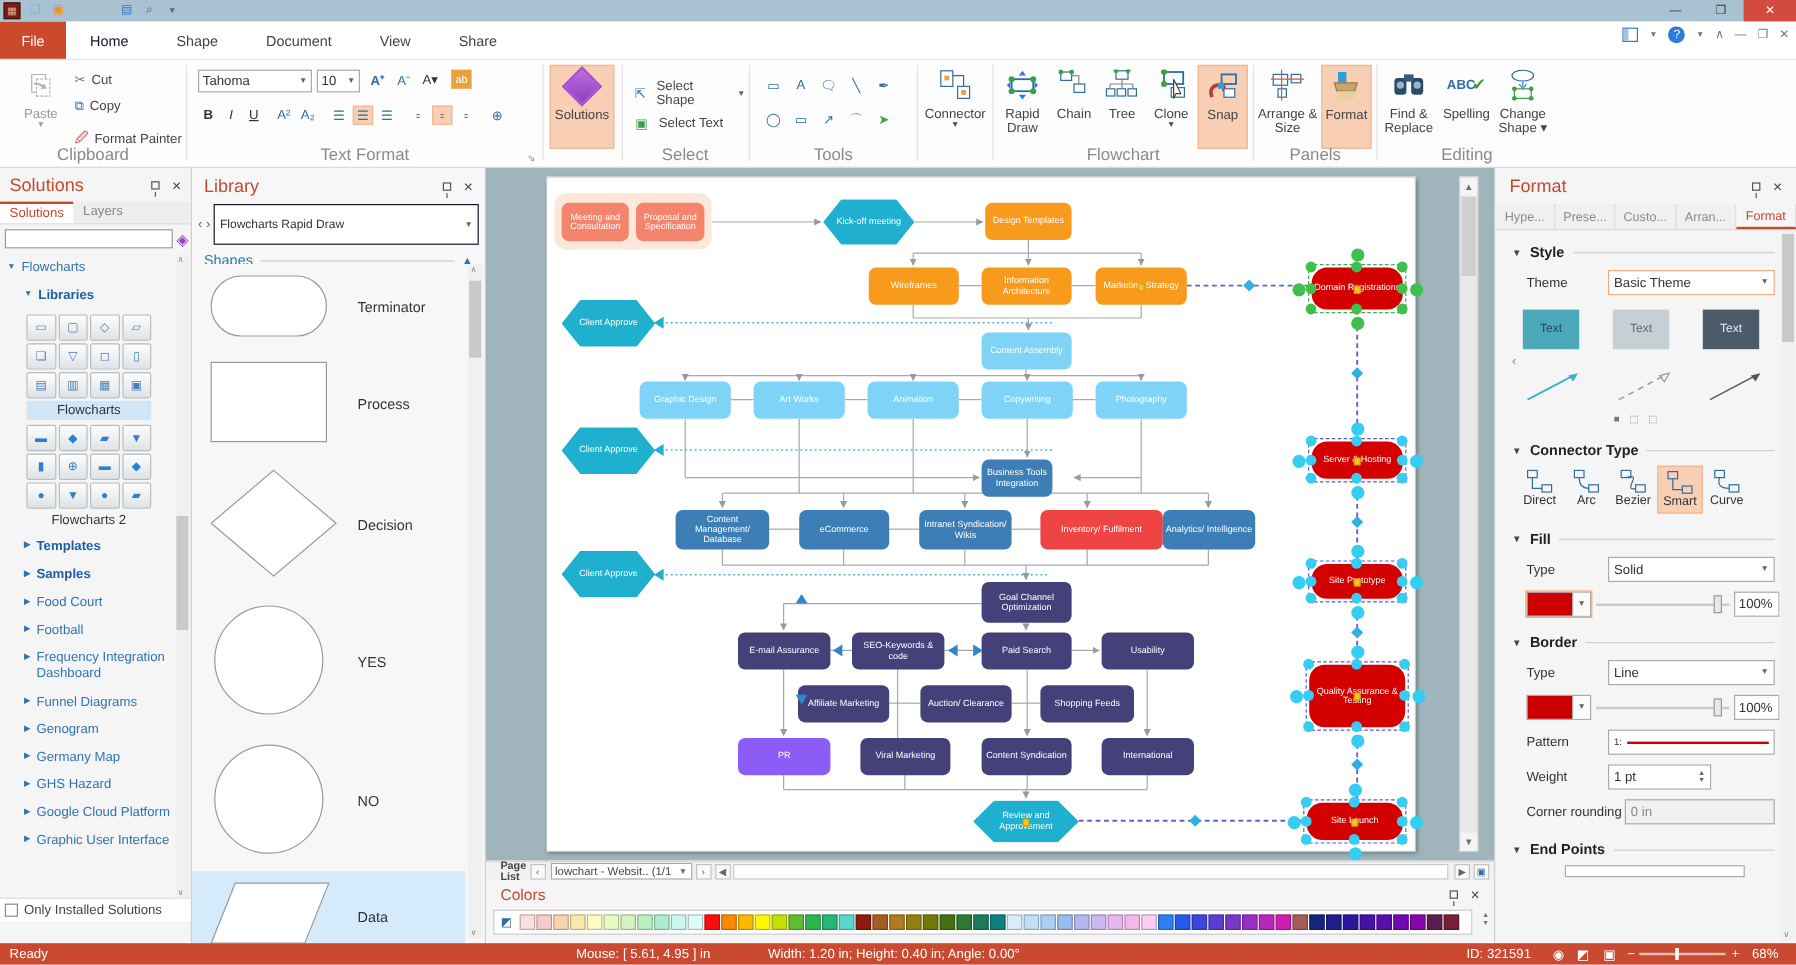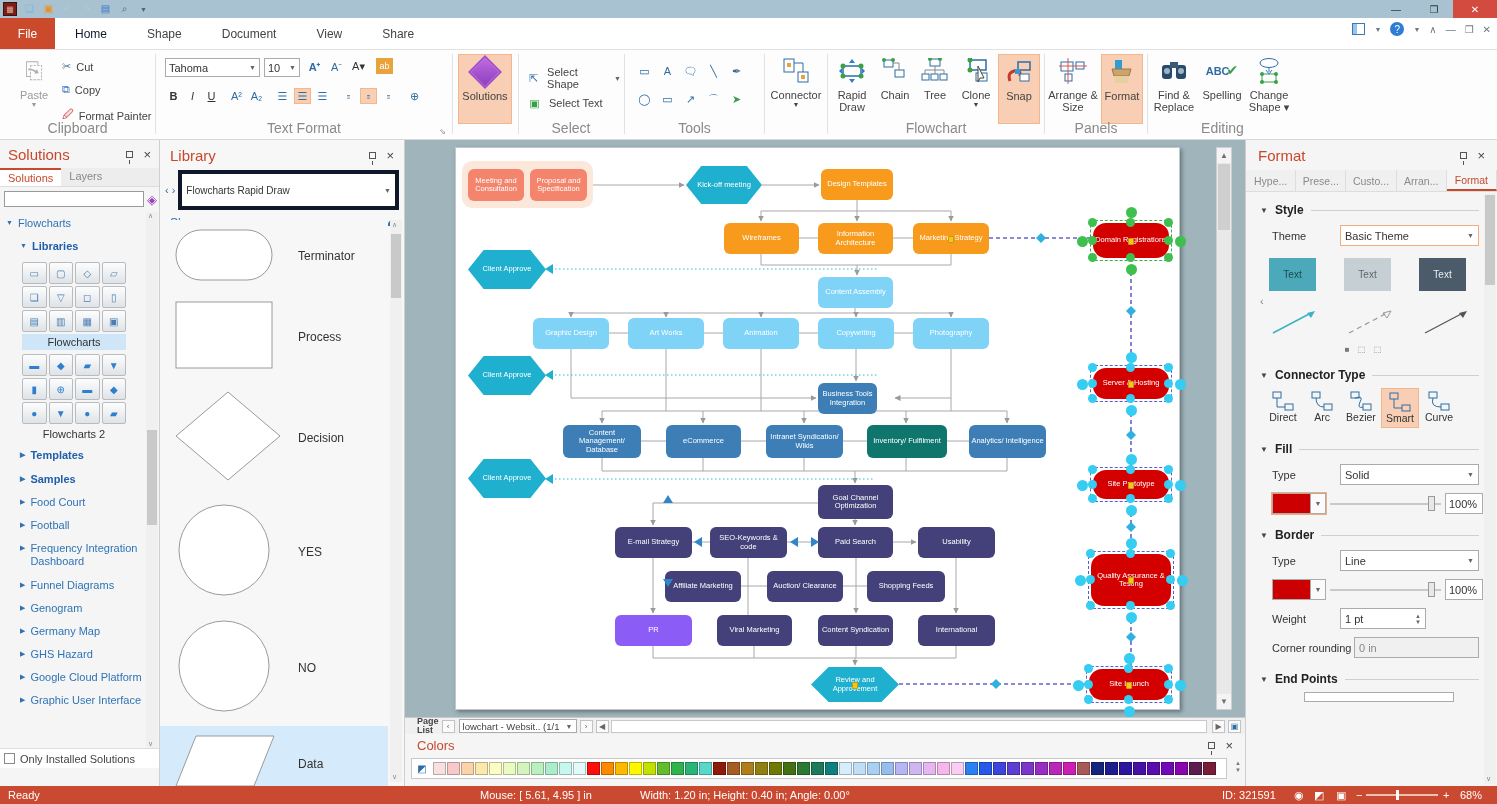--- a/index.html
+++ b/index.html
@@ -67,21 +67,21 @@
 #sp-scroll{position:absolute;right:1px;top:72px;bottom:38px;width:12px;background:#f0f0f0}
 #sp-thumb{position:absolute;left:1px;width:10px;background:#c9c9c9}
 #sp-footer{position:absolute;left:0;bottom:18px;width:159px;height:20px;background:#fff;border-top:1px solid #ddd;display:flex;align-items:center;gap:5px;padding:0 4px;font-size:11px;color:#444}
 .cbx{width:11px;height:11px;border:1px solid #8a8a8a;background:#fff}
 
 
 #library-panel{position:absolute;left:160px;top:140px;width:245px;height:646px;background:#f7f7f7;border-right:1px solid #cfcfcf}
 #lib-head{height:30px;display:flex;align-items:center;justify-content:space-between;padding:0 10px}
 #lib-nav{display:flex;align-items:center;gap:3px;padding:0 5px}
 #lib-nav .nav{color:#2e6da4;font-size:11px}
-#lib-combo{flex:1;height:17px;border:4px solid #0f172a;background:#fff;font-size:10px;display:flex;align-items:center;justify-content:space-between;padding:16px 4px;color:#333}
+#lib-combo{flex:1;height:17px;border:1px solid #0f172a;background:#fff;font-size:10px;display:flex;align-items:center;justify-content:space-between;padding:16px 4px;color:#333}
 #lib-shapes-head{display:flex;align-items:center;padding:6px 10px 2px;color:#2e74b5;font-size:12px}
 #lib-shapes-head .line{flex:1;height:1px;background:#b9cfe4;margin:0 6px}
 #lib-list{position:absolute;left:0;top:80px;bottom:0;right:16px;background:#f7f7f7;overflow:hidden}
 .shape-item{display:flex;align-items:center;padding:8px 0 8px 14px}
 .shape-item.sel{background:#d5eafa}
 .shape-label{font-size:12px;color:#333;margin-left:14px}
 #lib-scroll{position:absolute;right:2px;top:80px;bottom:4px;width:12px;background:#f0f0f0}
 #lib-thumbv{position:absolute;left:1px;top:14px;width:10px;height:64px;background:#c9c9c9}
 
 
@@ -805,21 +805,21 @@
           </div>
           <div class="fnode" style="left: 107px; top: 277px; width: 78px; height: 33px; background: rgb(60, 126, 181);">
             <span>Content Management/ Database</span>
           </div>
           <div class="fnode" style="left: 210px; top: 277px; width: 75px; height: 33px; background: rgb(60, 126, 181);">
             <span>eCommerce</span>
           </div>
           <div class="fnode" style="left: 310px; top: 277px; width: 77px; height: 33px; background: rgb(60, 126, 181);">
             <span>Intranet Syndication/ Wikis</span>
           </div>
-          <div class="fnode" style="left: 411px; top: 277px; width: 80px; height: 33px; background: #0f766e;">
+          <div class="fnode" style="left: 411px; top: 277px; width: 102px; height: 33px; background: #ef4444;">
             <span>Inventory/ Fulfilment</span>
           </div>
           <div class="fnode" style="left: 513px; top: 277px; width: 77px; height: 33px; background: rgb(60, 126, 181);">
             <span>Analytics/ Intelligence</span>
           </div>
           <div class="fnode hex" style="left: 12px; top: 311px; width: 78px; height: 39px; background: rgb(30, 176, 206);">
             <span>Client Approve</span>
           </div>
           <div class="fnode red" style="left: 637px; top: 322px; width: 76px; height: 29px; background: rgb(212, 0, 0);">
             <span>Site Prototype</span>
@@ -835,21 +835,21 @@
           <div class="hdl" style="width: 9px; height: 9px; background: rgb(53, 205, 242); left: 670px; top: 346px;"></div>
           <div class="hdl" style="width: 9px; height: 9px; background: rgb(53, 205, 242); left: 708px; top: 346px;"></div>
           <div class="hdl" style="width: 11px; height: 11px; background: rgb(53, 205, 242); left: 621px; top: 331.5px;"></div>
           <div class="hdl" style="width: 11px; height: 11px; background: rgb(53, 205, 242); left: 719px; top: 331.5px;"></div>
           <div class="hdl" style="width: 11px; height: 11px; background: rgb(53, 205, 242); left: 670px; top: 306px;"></div>
           <div class="hdl" style="width: 11px; height: 11px; background: rgb(53, 205, 242); left: 670px; top: 357px;"></div>
           <div class="fnode" style="left: 362px; top: 337px; width: 75px; height: 34px; background: rgb(68, 64, 121);">
             <span>Goal Channel Optimization</span>
           </div>
           <div class="fnode" style="left: 159px; top: 379px; width: 77px; height: 31px; background: rgb(68, 64, 121);">
-            <span>E-mail Strategy</span>
+            <span>E-mail Assurance</span>
           </div>
           <div class="fnode" style="left: 254px; top: 379px; width: 77px; height: 31px; background: rgb(68, 64, 121);">
             <span>SEO-Keywords &amp; code</span>
           </div>
           <div class="fnode" style="left: 362px; top: 379px; width: 75px; height: 31px; background: rgb(68, 64, 121);">
             <span>Paid Search</span>
           </div>
           <div class="fnode" style="left: 462px; top: 379px; width: 77px; height: 31px; background: rgb(68, 64, 121);">
             <span>Usability</span>
           </div>
@@ -1158,20 +1158,27 @@
           </div>
         <div class="slider">
             <div class="trk"></div>
             <div class="sthumb" style="right:6px"></div>
           </div>
         <div class="pctbox">
             <span>100%</span>
           </div>
       </div>
       <div class="frow">
+        <span class="flabel">Pattern</span>
+        <div class="fselect" style="gap:4px">
+            <span style="font-size:8px">1:</span>
+            <span style="flex:1;height:2px;background:#d40000"></span>
+          </div>
+      </div>
+      <div class="frow">
         <span class="flabel">Weight</span>
         <div class="fselect" style="max-width:86px">
             <span>1 pt</span>
             <span style="font-size:6px;color:#666;line-height:1">▲<br>▼</span>
           </div>
       </div>
       <div class="frow">
         <span class="flabel" style="width:82px">Corner rounding</span>
         <div class="fselect" style="background:#f0f0f0;color:#888">
             <span>0 in</span>

